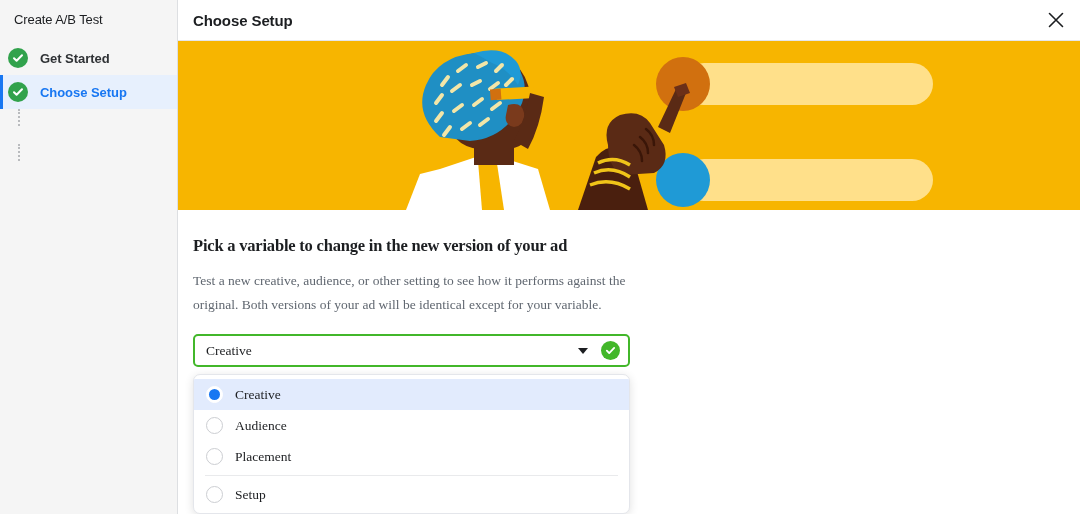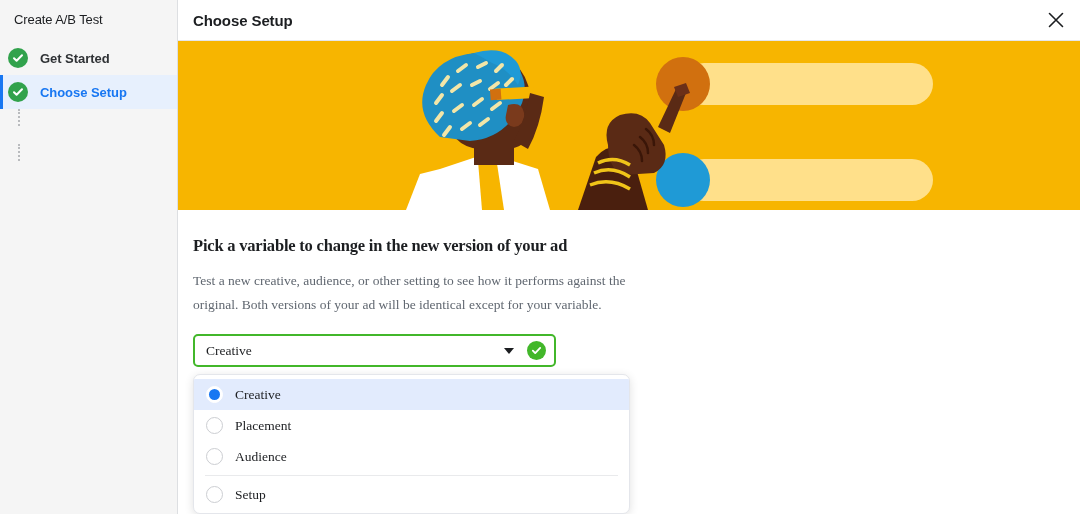--- a/index.html
+++ b/index.html
@@ -167,21 +167,21 @@
     font-size: 13.5px;
     line-height: 24px;
     color: #606770;
     width: 440px;
   }
 
   
   .select-wrap {
     margin-top: 17px;
     position: relative;
-    width: 363px;
+    width: 437px;
   }
 
   .select-field {
     height: 33px;
     border: 2px solid #42b72a;
     border-radius: 5px;
     background: #ffffff;
     display: flex;
     align-items: center;
     padding: 0 8px 0 11px;
@@ -400,26 +400,26 @@
 
           <div class="option selected">
             <span class="radio">
                 <span class="radio-dot"></span>
               </span>
             <span class="option-label">Creative</span>
           </div>
 
           <div class="option">
             <span class="radio"></span>
-            <span class="option-label">Placement</span>
+            <span class="option-label">Audience</span>
           </div>
 
           <div class="option">
             <span class="radio"></span>
-            <span class="option-label">Audience</span>
+            <span class="option-label">Placement</span>
           </div>
 
           <div class="divider"></div>
 
           <div class="option">
             <span class="radio"></span>
             <span class="option-label">Setup</span>
           </div>
 
         </div>

